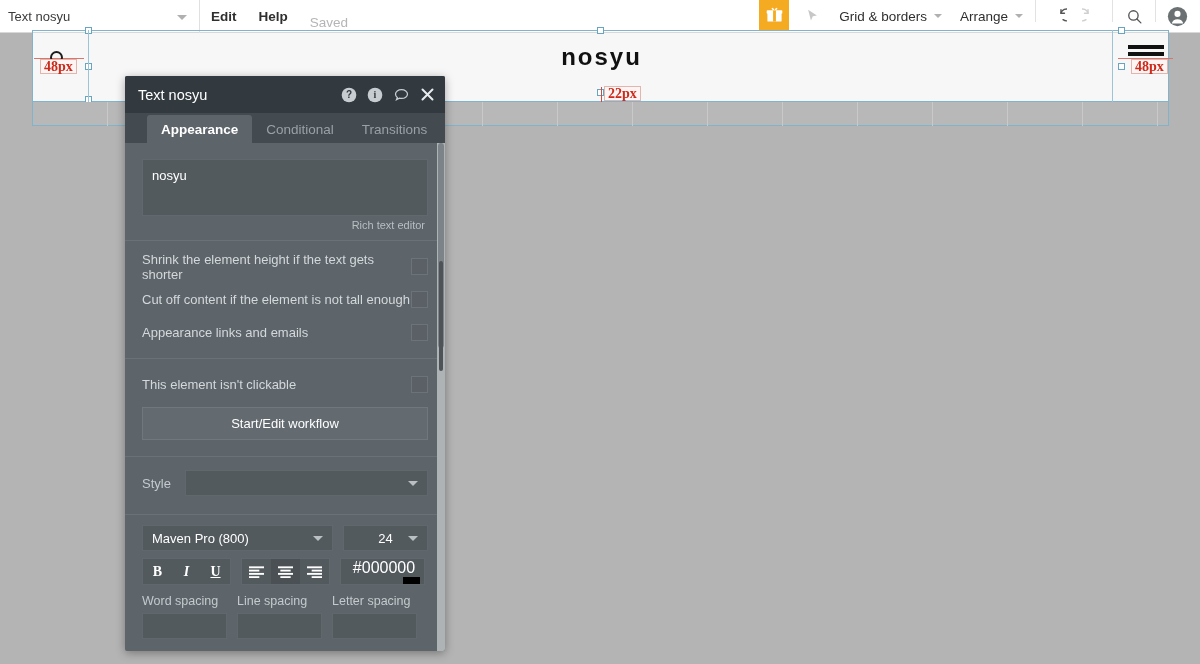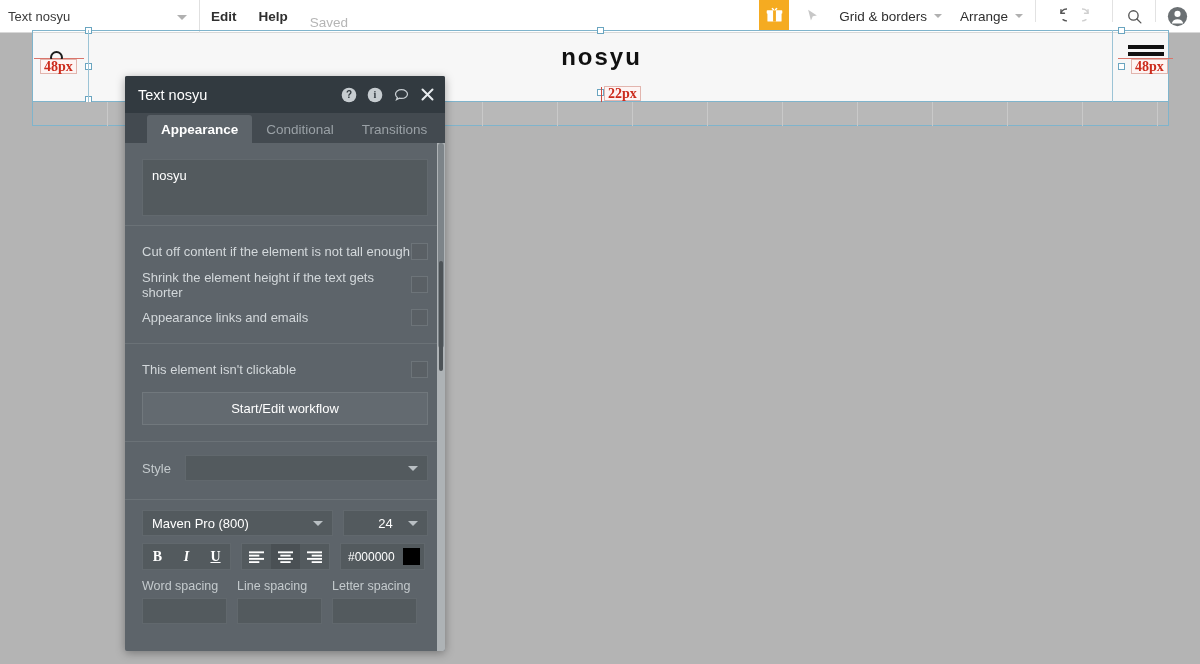--- a/index.html
+++ b/index.html
@@ -154,21 +154,21 @@
   .font-size .sel{ justify-content:center; padding-left:0; }
 
   .btn-row{ display:flex; padding:0 17px; gap:10px; margin-top:7px; }
   .seg{ display:flex; background:#535a5e; border:1px solid #61686d; height:27px; flex:0 0 auto;}
   .seg > div{
     width:29px; display:flex;align-items:center;justify-content:center; color:#fff; font-size:14px;
   }
   .seg > div.on{ background:#4a5054; }
   .color-field{
     width:85px; height:27px; background:#535a5e; border:1px solid #61686d;
-    display:flex; align-items:center; padding:0 4px 0 7px; font-size:12px; color:#fff;
+    display:flex; align-items:center; padding:0 4px 0 7px; font-size:16px; color:#fff;flex-direction:column;
   }
   .swatch{ width:17px;height:17px;background:#000; margin-left:auto; }
 
   .sp-row{ display:flex; padding:0 17px; gap:10px; margin-top:9px; }
   .sp-col{ width:85px; }
   .sp-col .cap{ font-size:12.5px; color:#c4cacd; margin-bottom:5px; }
   .sp-col .inp{ height:26px; background:#535a5e; border:1px solid #61686d; }
 
   
   .pscroll{
@@ -345,29 +345,30 @@
 
   <div class="tabs">
     <div class="tab active">Appearance</div>
     <div class="tab">Conditional</div>
     <div class="tab">Transitions</div>
   </div>
 
   <div class="panel-body">
 
     <div class="rte">nosyu</div>
+    <div class="rte-cap">Rich text editor</div>
 
     <div class="divider"></div>
 
+    <div class="row">
+      <span class="rlbl">Shrink the element height if the text gets shorter</span>
+      <span class="cbox"></span>
+    </div>
     <div class="row">
       <span class="rlbl">Cut off content if the element is not tall enough</span>
-      <span class="cbox"></span>
-    </div>
-    <div class="row">
-      <span class="rlbl">Shrink the element height if the text gets shorter</span>
       <span class="cbox"></span>
     </div>
     <div class="row">
       <span class="rlbl">Appearance links and emails</span>
       <span class="cbox"></span>
     </div>
 
     <div class="divider"></div>
 
     <div class="row">

